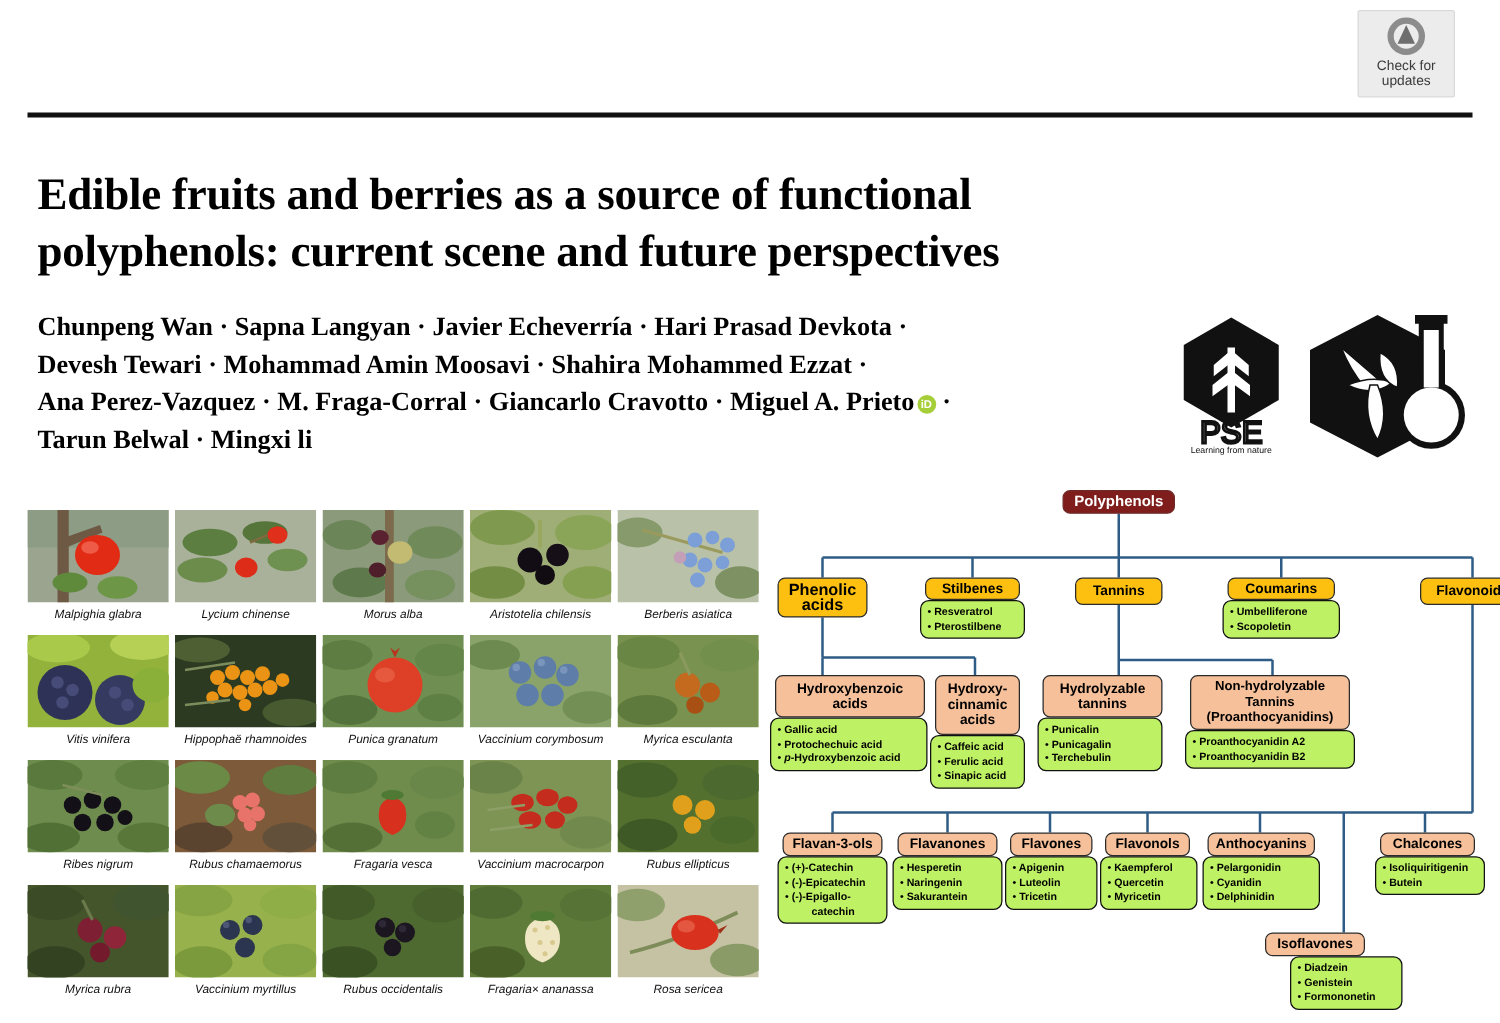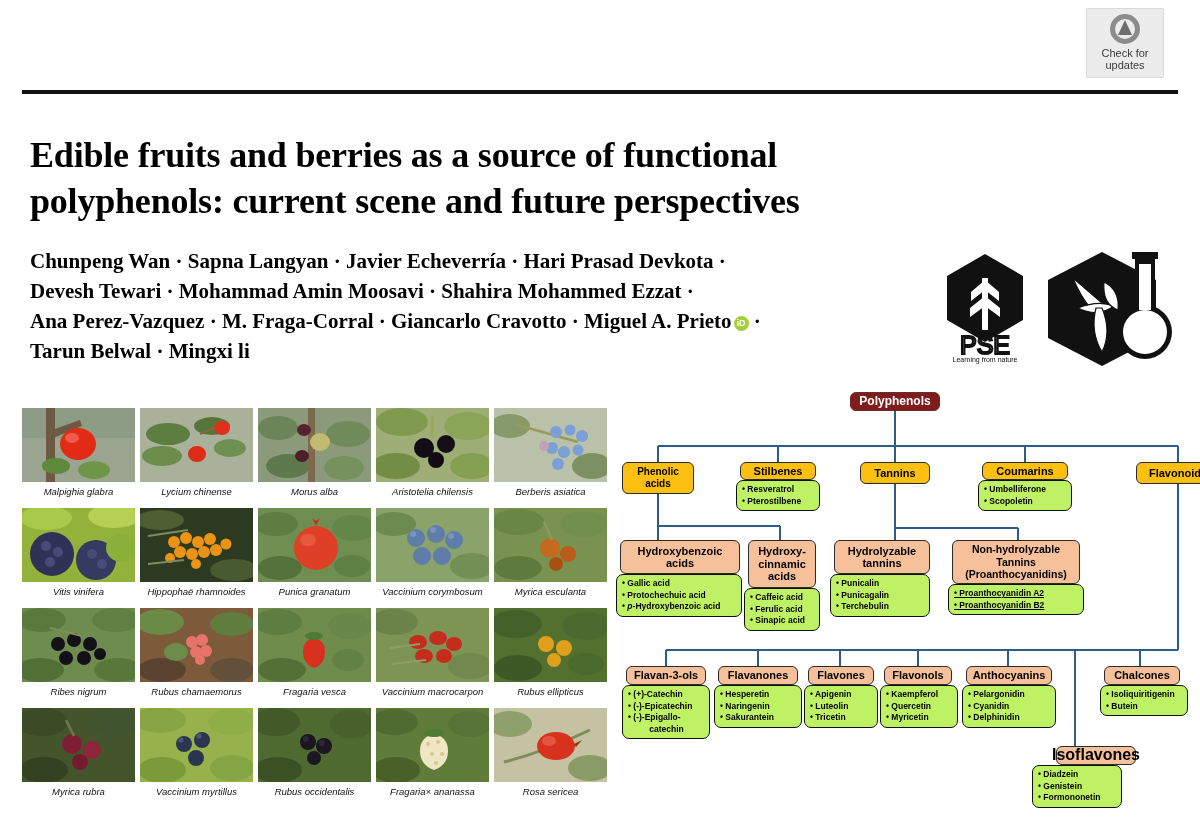--- a/index.html
+++ b/index.html
@@ -506,21 +506,21 @@
         <path d="M528 262 L528 278"></path>
 
         <path d="M463 262 L463 358"></path>
       </g>
     </svg>
 
     <div class="node hdr hdr-root" style="left:238px;top:4px;width:90px;height:19px;font-size:12px;">
       <span>Polyphenols</span>
     </div>
 
-    <div class="node hdr hdr-y" style="left:10px;top:74px;width:72px;height:32px;font-size:10px;">
+    <div class="node hdr hdr-y" style="left:10px;top:74px;width:72px;height:32px;font-size:13px;">
       <span>Phenolic acids</span>
     </div>
 
     <div class="node hdr hdr-y" style="left:128px;top:74px;width:76px;height:18px;font-size:11px;">
       <span>Stilbenes</span>
     </div>
     <div class="node items" style="left:124px;top:92px;width:84px;">
       <div>• Resveratrol</div>
       <div>• Pterostilbene</div>
     </div>
@@ -564,21 +564,21 @@
     </div>
     <div class="node items" style="left:218px;top:186px;width:100px;">
       <div>• Punicalin</div>
       <div>• Punicagalin</div>
       <div>• Terchebulin</div>
     </div>
 
     <div class="node hdr hdr-o" style="left:340px;top:152px;width:128px;height:44px;font-size:10.5px;">
       <span>Non-hydrolyzable<br>Tannins<br>(Proanthocyanidins)</span>
     </div>
-    <div class="node items" style="left:336px;top:196px;width:136px;text-decoration:underline;">
+    <div class="node items" style="left:336px;top:196px;width:136px;">
       <div>• Proanthocyanidin A2</div>
       <div>• Proanthocyanidin B2</div>
     </div>
 
     <div class="node hdr hdr-o" style="left:14px;top:278px;width:80px;height:19px;font-size:11px;">
       <span>Flavan-3-ols</span>
     </div>
     <div class="node items" style="left:10px;top:297px;width:88px;">
       <div>• (+)-Catechin</div>
       <div>• (-)-Epicatechin</div>
@@ -622,21 +622,21 @@
     </div>
 
     <div class="node hdr hdr-o" style="left:492px;top:278px;width:76px;height:19px;font-size:11px;">
       <span>Chalcones</span>
     </div>
     <div class="node items" style="left:488px;top:297px;width:88px;">
       <div>• Isoliquiritigenin</div>
       <div>• Butein</div>
     </div>
 
-    <div class="node hdr hdr-o" style="left:444px;top:358px;width:80px;height:19px;font-size:16px;">
+    <div class="node hdr hdr-o" style="left:400px;top:358px;width:80px;height:19px;font-size:11px;">
       <span>Isoflavones</span>
     </div>
     <div class="node items" style="left:420px;top:377px;width:90px;">
       <div>• Diadzein</div>
       <div>• Genistein</div>
       <div>• Formononetin</div>
     </div>
 
   </div>
 </div>

